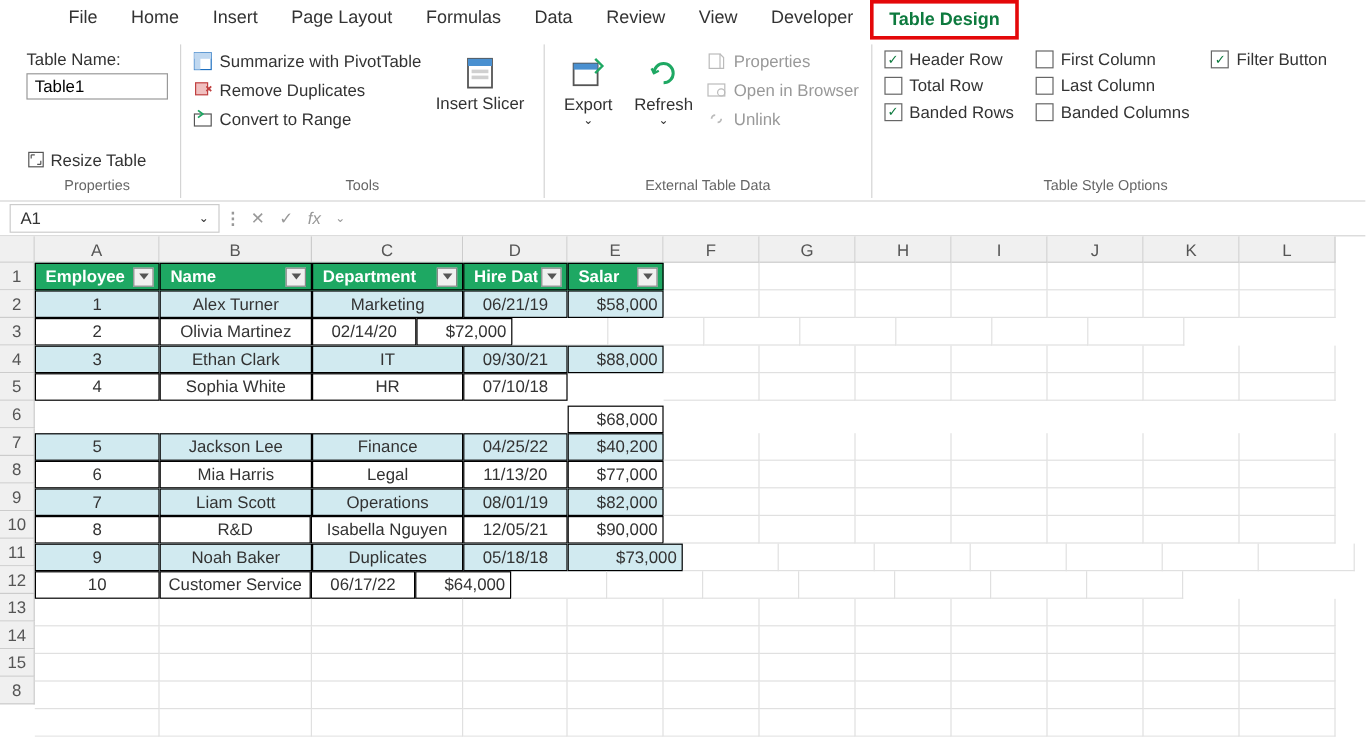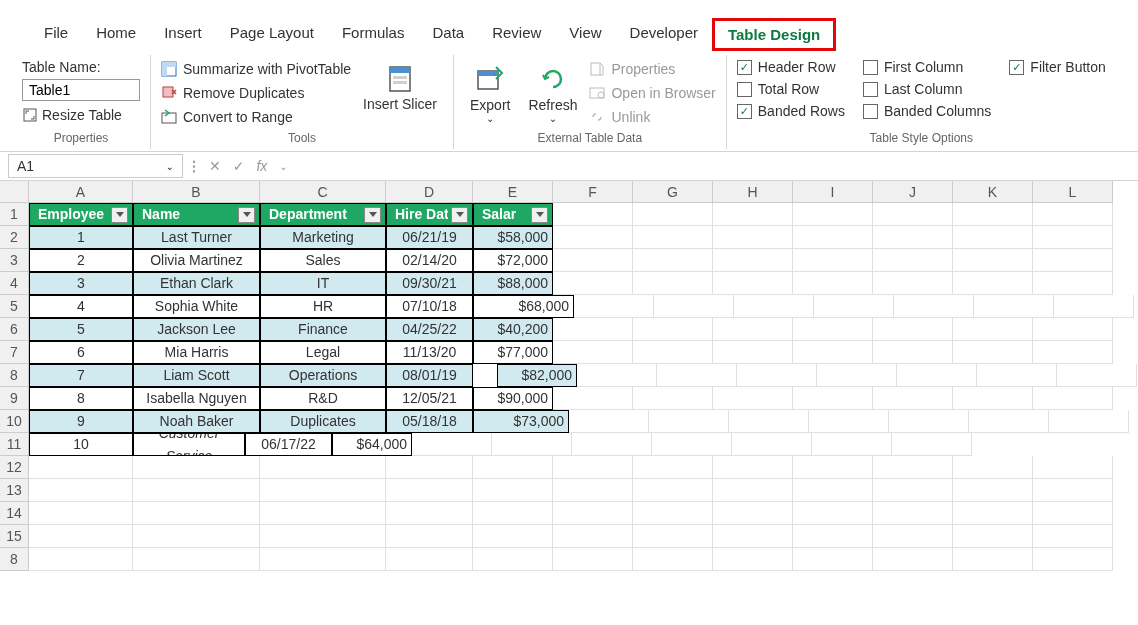--- a/index.html
+++ b/index.html
@@ -1,33 +1,33 @@
 <!DOCTYPE html>
 <html><head>
   <meta charset="utf-8">
   <style>
     * { box-sizing: border-box; margin: 0; padding: 0; }
     body { font-family: 'Segoe UI', Tahoma, Geneva, sans-serif; font-size: 14px; color: #333; background: #fff; user-select: none; }
     
     
-    .ribbon-tabs { display: flex; padding: 18px 30px 0; gap: 0; font-size: 15px; }
+    .ribbon-tabs { display: flex; padding: 0 30px 0; gap: 0; font-size: 15px; margin-left: 13px; }
     .ribbon-tab { padding: 6px 14px; cursor: pointer; color: #333; }
     .ribbon-tab.active { color: #0d7a3e; font-weight: 600; border: 3px solid #e4080a; padding: 5px 13px; }
     
     
     .ribbon { display: flex; border-bottom: 1px solid #d4d4d4; padding: 4px 12px 2px; }
     .ribbon-group { border-right: 1px solid #d4d4d4; padding: 4px 10px 2px; display: flex; flex-direction: column; }
     .ribbon-group:last-child { border-right: none; }
     .group-content { flex: 1; display: flex; gap: 6px; align-items: flex-start; }
     .group-label { font-size: 12px; text-align: center; color: #666; padding: 2px 0; margin-top: 2px; }
     
     .props-col { display: flex; flex-direction: column; gap: 4px; }
     .props-label { font-size: 14px; color: #333; }
     .table-name-input { width: 118px; padding: 2px 6px; border: 1px solid #999; font-size: 14px; }
-    .resize-btn { display: flex; align-items: flex-end; gap: 4px; font-size: 14px; padding: 2px 0; cursor: pointer; }
+    .resize-btn { display: flex; align-items: flex-end; gap: 4px; font-size: 14px; padding: 2px 0; cursor: pointer; margin-top: 36px; }
     .small-icon { width: 16px; height: 16px; display: inline-flex; align-items: center; justify-content: center; }
     
     .tools-col { display: flex; flex-direction: column; gap: 4px; }
     .tools-row { display: flex; align-items: center; gap: 6px; font-size: 14px; cursor: pointer; padding: 2px 0; }
     
     .big-btn { display: flex; flex-direction: column; align-items: center; gap: 2px; cursor: pointer; padding: 4px 6px; font-size: 14px; }
     .big-icon { width: 32px; height: 32px; }
     .big-btn-dropdown { font-size: 10px; line-height: 8px; }
     
     .ext-col { display: flex; flex-direction: column; gap: 4px; }
@@ -325,36 +325,35 @@
           <div class="cell row-h" style="width: 80px;"></div>
           <div class="cell row-h" style="width: 80px;"></div>
           <div class="cell row-h" style="width: 80px;"></div>
           <div class="cell row-h" style="width: 80px;"></div>
           <div class="cell row-h" style="width: 80px;"></div>
           <div class="cell row-h" style="width: 80px;"></div>
           <div class="cell row-h" style="width: 80px;"></div>
         </div>
         <div class="grid-row">
           <div class="cell row-h data-cell banded" style="width: 104px;">1</div>
-          <div class="cell row-h data-cell banded" style="width: 127px;">Last Turner</div>
+          <div class="cell row-h data-cell banded" style="width: 127px;">Alex Turner</div>
           <div class="cell row-h data-cell banded" style="width: 126px;">Marketing</div>
           <div class="cell row-h data-cell banded" style="width: 87px;">06/21/19</div>
           <div class="cell row-h data-cell banded" style="width: 80px; justify-content: flex-end;">$58,000</div>
           <div class="cell row-h" style="width: 80px;"></div>
           <div class="cell row-h" style="width: 80px;"></div>
           <div class="cell row-h" style="width: 80px;"></div>
           <div class="cell row-h" style="width: 80px;"></div>
           <div class="cell row-h" style="width: 80px;"></div>
           <div class="cell row-h" style="width: 80px;"></div>
           <div class="cell row-h" style="width: 80px;"></div>
         </div>
         <div class="grid-row">
           <div class="cell row-h data-cell" style="width: 104px;">2</div>
           <div class="cell row-h data-cell" style="width: 127px;">Olivia Martinez</div>
-          <div class="cell row-h data-cell" style="width: 126px;">Sales</div>
           <div class="cell row-h data-cell" style="width: 87px;">02/14/20</div>
           <div class="cell row-h data-cell" style="width: 80px; justify-content: flex-end;">$72,000</div>
           <div class="cell row-h" style="width: 80px;"></div>
           <div class="cell row-h" style="width: 80px;"></div>
           <div class="cell row-h" style="width: 80px;"></div>
           <div class="cell row-h" style="width: 80px;"></div>
           <div class="cell row-h" style="width: 80px;"></div>
           <div class="cell row-h" style="width: 80px;"></div>
           <div class="cell row-h" style="width: 80px;"></div>
         </div>
@@ -370,21 +369,21 @@
           <div class="cell row-h" style="width: 80px;"></div>
           <div class="cell row-h" style="width: 80px;"></div>
           <div class="cell row-h" style="width: 80px;"></div>
           <div class="cell row-h" style="width: 80px;"></div>
         </div>
         <div class="grid-row">
           <div class="cell row-h data-cell" style="width: 104px;">4</div>
           <div class="cell row-h data-cell" style="width: 127px;">Sophia White</div>
           <div class="cell row-h data-cell" style="width: 126px;">HR</div>
           <div class="cell row-h data-cell" style="width: 87px;">07/10/18</div>
-          <div class="cell row-h data-cell" style="width: 101px; justify-content: flex-end;">$68,000</div>
+          <div class="cell row-h data-cell" style="width: 80px; justify-content: flex-end; margin-top: 27px;">$68,000</div>
           <div class="cell row-h" style="width: 80px;"></div>
           <div class="cell row-h" style="width: 80px;"></div>
           <div class="cell row-h" style="width: 80px;"></div>
           <div class="cell row-h" style="width: 80px;"></div>
           <div class="cell row-h" style="width: 80px;"></div>
           <div class="cell row-h" style="width: 80px;"></div>
           <div class="cell row-h" style="width: 80px;"></div>
         </div>
         <div class="grid-row">
           <div class="cell row-h data-cell banded" style="width: 104px;">5</div>
@@ -412,33 +411,33 @@
           <div class="cell row-h" style="width: 80px;"></div>
           <div class="cell row-h" style="width: 80px;"></div>
           <div class="cell row-h" style="width: 80px;"></div>
           <div class="cell row-h" style="width: 80px;"></div>
         </div>
         <div class="grid-row">
           <div class="cell row-h data-cell banded" style="width: 104px;">7</div>
           <div class="cell row-h data-cell banded" style="width: 127px;">Liam Scott</div>
           <div class="cell row-h data-cell banded" style="width: 126px;">Operations</div>
           <div class="cell row-h data-cell banded" style="width: 87px;">08/01/19</div>
-          <div class="cell row-h data-cell banded" style="width: 80px; justify-content: flex-end; margin-left: 24px;">$82,000</div>
+          <div class="cell row-h data-cell banded" style="width: 80px; justify-content: flex-end;">$82,000</div>
           <div class="cell row-h" style="width: 80px;"></div>
           <div class="cell row-h" style="width: 80px;"></div>
           <div class="cell row-h" style="width: 80px;"></div>
           <div class="cell row-h" style="width: 80px;"></div>
           <div class="cell row-h" style="width: 80px;"></div>
           <div class="cell row-h" style="width: 80px;"></div>
           <div class="cell row-h" style="width: 80px;"></div>
         </div>
         <div class="grid-row">
           <div class="cell row-h data-cell" style="width: 104px;">8</div>
+          <div class="cell row-h data-cell" style="width: 126px;">R&amp;D</div>
           <div class="cell row-h data-cell" style="width: 127px;">Isabella Nguyen</div>
-          <div class="cell row-h data-cell" style="width: 126px;">R&amp;D</div>
           <div class="cell row-h data-cell" style="width: 87px;">12/05/21</div>
           <div class="cell row-h data-cell" style="width: 80px; justify-content: flex-end;">$90,000</div>
           <div class="cell row-h" style="width: 80px;"></div>
           <div class="cell row-h" style="width: 80px;"></div>
           <div class="cell row-h" style="width: 80px;"></div>
           <div class="cell row-h" style="width: 80px;"></div>
           <div class="cell row-h" style="width: 80px;"></div>
           <div class="cell row-h" style="width: 80px;"></div>
           <div class="cell row-h" style="width: 80px;"></div>
         </div>
@@ -451,21 +450,21 @@
           <div class="cell row-h" style="width: 80px;"></div>
           <div class="cell row-h" style="width: 80px;"></div>
           <div class="cell row-h" style="width: 80px;"></div>
           <div class="cell row-h" style="width: 80px;"></div>
           <div class="cell row-h" style="width: 80px;"></div>
           <div class="cell row-h" style="width: 80px;"></div>
           <div class="cell row-h" style="width: 80px;"></div>
         </div>
         <div class="grid-row">
           <div class="cell row-h data-cell" style="width: 104px;">10</div>
-          <div class="cell row-h data-cell" style="width: 112px; font-style: italic;">Customer Service</div>
+          <div class="cell row-h data-cell" style="width: 126px;">Customer Service</div>
           <div class="cell row-h data-cell" style="width: 87px;">06/17/22</div>
           <div class="cell row-h data-cell" style="width: 80px; justify-content: flex-end;">$64,000</div>
           <div class="cell row-h" style="width: 80px;"></div>
           <div class="cell row-h" style="width: 80px;"></div>
           <div class="cell row-h" style="width: 80px;"></div>
           <div class="cell row-h" style="width: 80px;"></div>
           <div class="cell row-h" style="width: 80px;"></div>
           <div class="cell row-h" style="width: 80px;"></div>
           <div class="cell row-h" style="width: 80px;"></div>
         </div>

